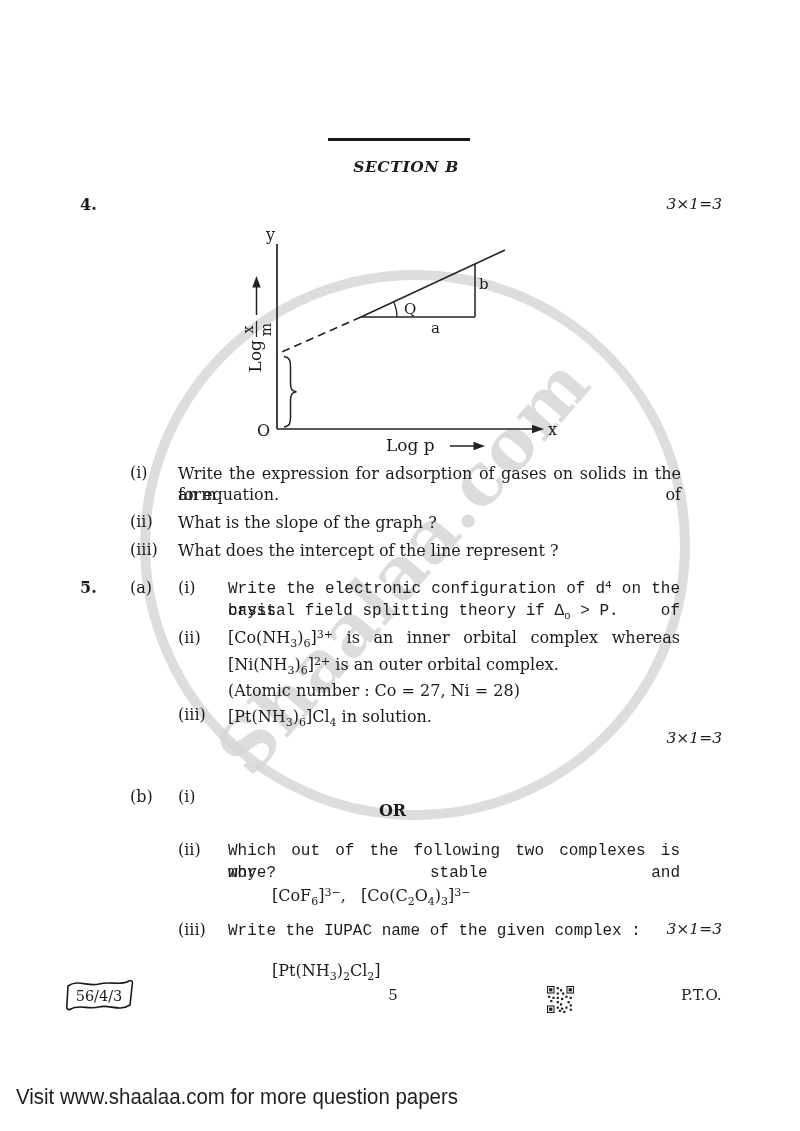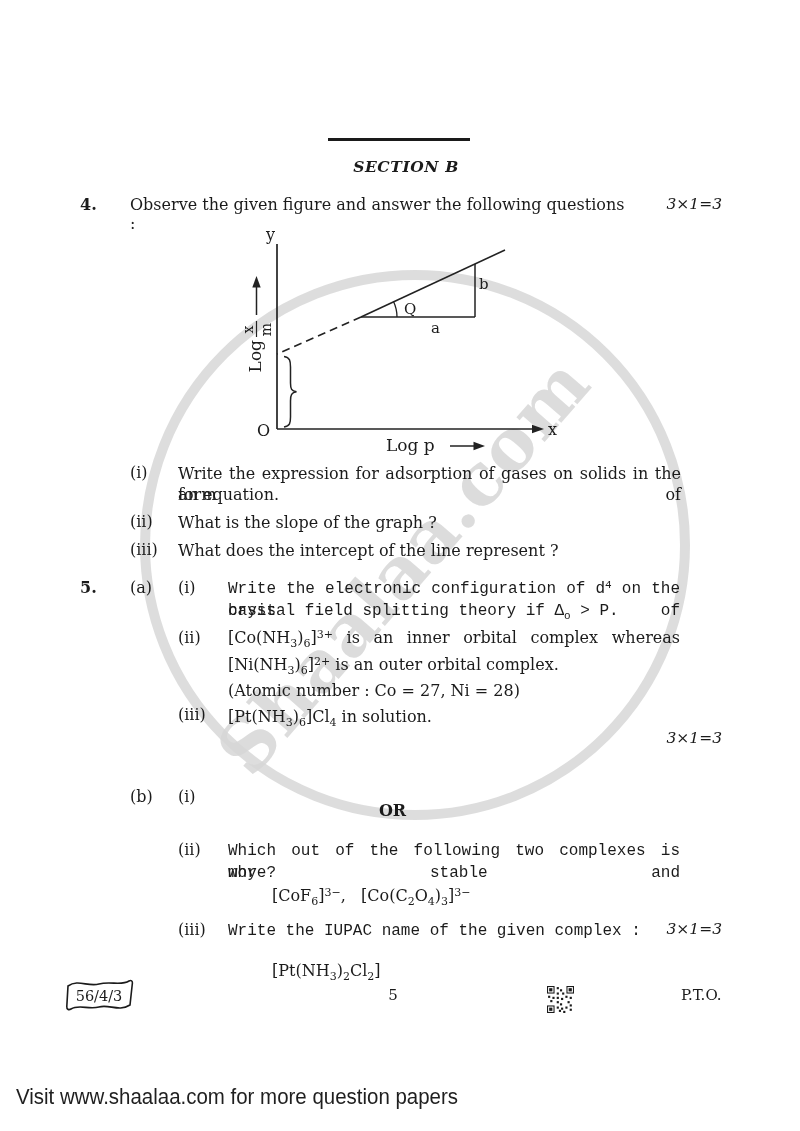--- a/index.html
+++ b/index.html
@@ -42,21 +42,20 @@
   </svg>
   <div class="abs wm-text" style="left:403px;top:566px;">Shaalaa.com</div>
 </div>
 
 <div class="abs content" style="left:0;top:0;width:800px;height:1131px;">
 
   <div class="abs rule" style="left:328px;top:138px;width:142px;height:2.5px;"></div>
   <div class="abs sec-title" style="left:7px;top:157px;width:798px;font-style:italic;">SECTION B</div>
 
   <div class="abs qnum" style="left:80px;top:195px;">4.</div>
-  <div class="abs body-text" style="left:130px;top:195px;width:500px;"><span>Observe the given figure and answer the following questions :</span></div>
   <div class="abs marks" style="left:648px;top:195px;">3×1=3</div>
 
   <div class="abs" style="left:228px;top:220px;width:340px;height:242px;">
     <svg width="340" height="242" viewBox="0 0 340 242">
 
       <path d="M49,24 L49,209" stroke="#222" stroke-width="1.7" fill="none"></path>
       <path d="M49,209 L306,209" stroke="#222" stroke-width="1.7" fill="none"></path>
       <polygon points="316,209 304,204.8 304,213.2" fill="#222"></polygon>
       <text x="38" y="20" font-size="16">y</text>
       <text x="320" y="215" font-size="16">x</text>

